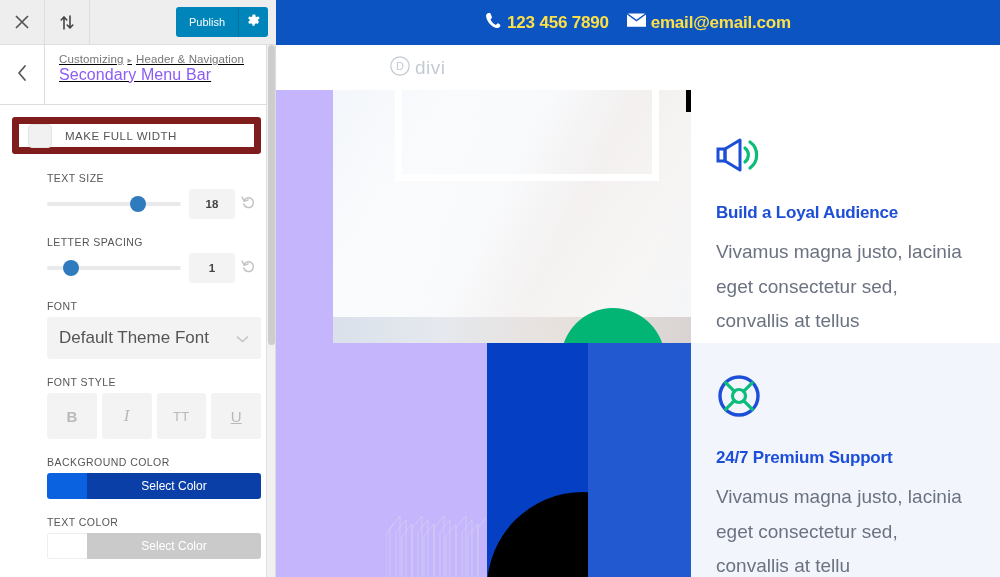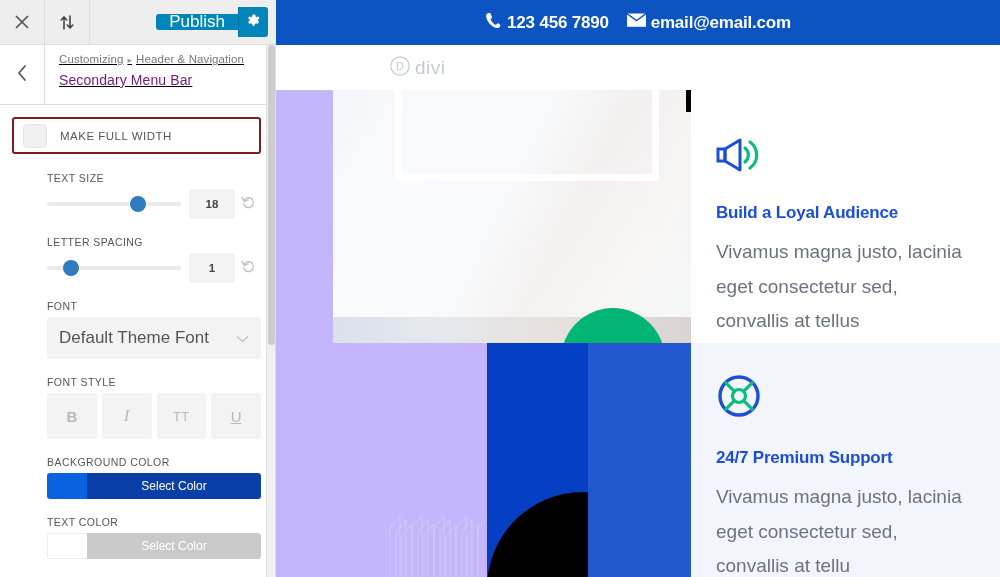--- a/index.html
+++ b/index.html
@@ -34,26 +34,26 @@
     color: #555;
     cursor: pointer;
   }
   .cz-iconbtn svg { display: block; }
   .cz-spacer { flex: 1; }
   .publish-wrap {
     display: flex; align-items: center;
     padding-right: 8px;
   }
   .publish-btn {
-    height: 16px;
+    height: 30px;
     background: #0085ba;
     color: #fff;
     border: none;
     border-radius: 3px 0 0 3px;
-    font-size: 17px;
+    font-size: 11px;
     padding: 0 13px;
     cursor: pointer;
     font-family: "Liberation Sans", sans-serif;
     display: flex; align-items: center;
   }
   .publish-gear {
     height: 30px; width: 30px;
     background: #0085ba;
     border-radius: 0 3px 3px 0;
     border-left: 1px solid #0073a1;
@@ -76,38 +76,38 @@
     background: #fff;
     color: #555;
     cursor: pointer;
   }
   .cz-titles { padding: 8px 0 0 14px; }
   .cz-breadcrumb {
     font-size: 11.5px; color: #767676; letter-spacing: .1px;
   }
   .cz-breadcrumb .sep { margin: 0 4px; font-size: 9px; color: #999; }
   .cz-title {
-    font-size: 14px; color: #701a75; font-weight: 400;
-    margin-top: 7px; letter-spacing: .1px;
+    font-size: 16px; color: #8b5cf6; font-weight: 400;
+    margin-top: 1px; letter-spacing: .1px;
   }
 
   
   .cz-body {
     padding: 12px 14px 0 12px;
     height: 472px;
     position: relative;
   }
   .ctl { margin-bottom: 17px; margin-left: 35px; }
   .ctl-label {
     font-size: 10.5px; color: #555; text-transform: uppercase;
     letter-spacing: .45px; margin-bottom: 5px; font-weight: 400;
   }
 
   .checkbox-row {
-    border: 2px solid #7f1d1d;
+    border: 7px solid #7f1d1d;
     border-radius: 3px;
     height: 37px;
     display: flex; align-items: center;
     padding: 0 9px;
     margin-bottom: 18px;
     cursor: pointer;
     background: #fff;
   }
   .cb-box {
     width: 24px; height: 24px; border-radius: 4px;
@@ -196,21 +196,21 @@
   .preview { flex: 1; height: 577px; position: relative; background: #fff; overflow: hidden; }
 
   .secondary-bar {
     height: 45px; background: #0c54c2;
     display: flex; align-items: center; justify-content: center;
     gap: 18px;
     color: #fff;
   }
   .sb-item {
     display: flex; align-items: center; gap: 5px;
-    font-size: 17px; font-weight: bold; color: #ffffff;
+    font-size: 17px; font-weight: bold; color: #fde047;
     letter-spacing: -.2px;
   }
 
   .logo-bar {
     height: 45px; background: #fff; display: flex; align-items: center;
     padding-left: 113px;
   }
   .logo { display: flex; align-items: center; gap: 4px; }
   .logo-text { font-size: 19px; color: #c4cad4; letter-spacing: .5px; }
 

